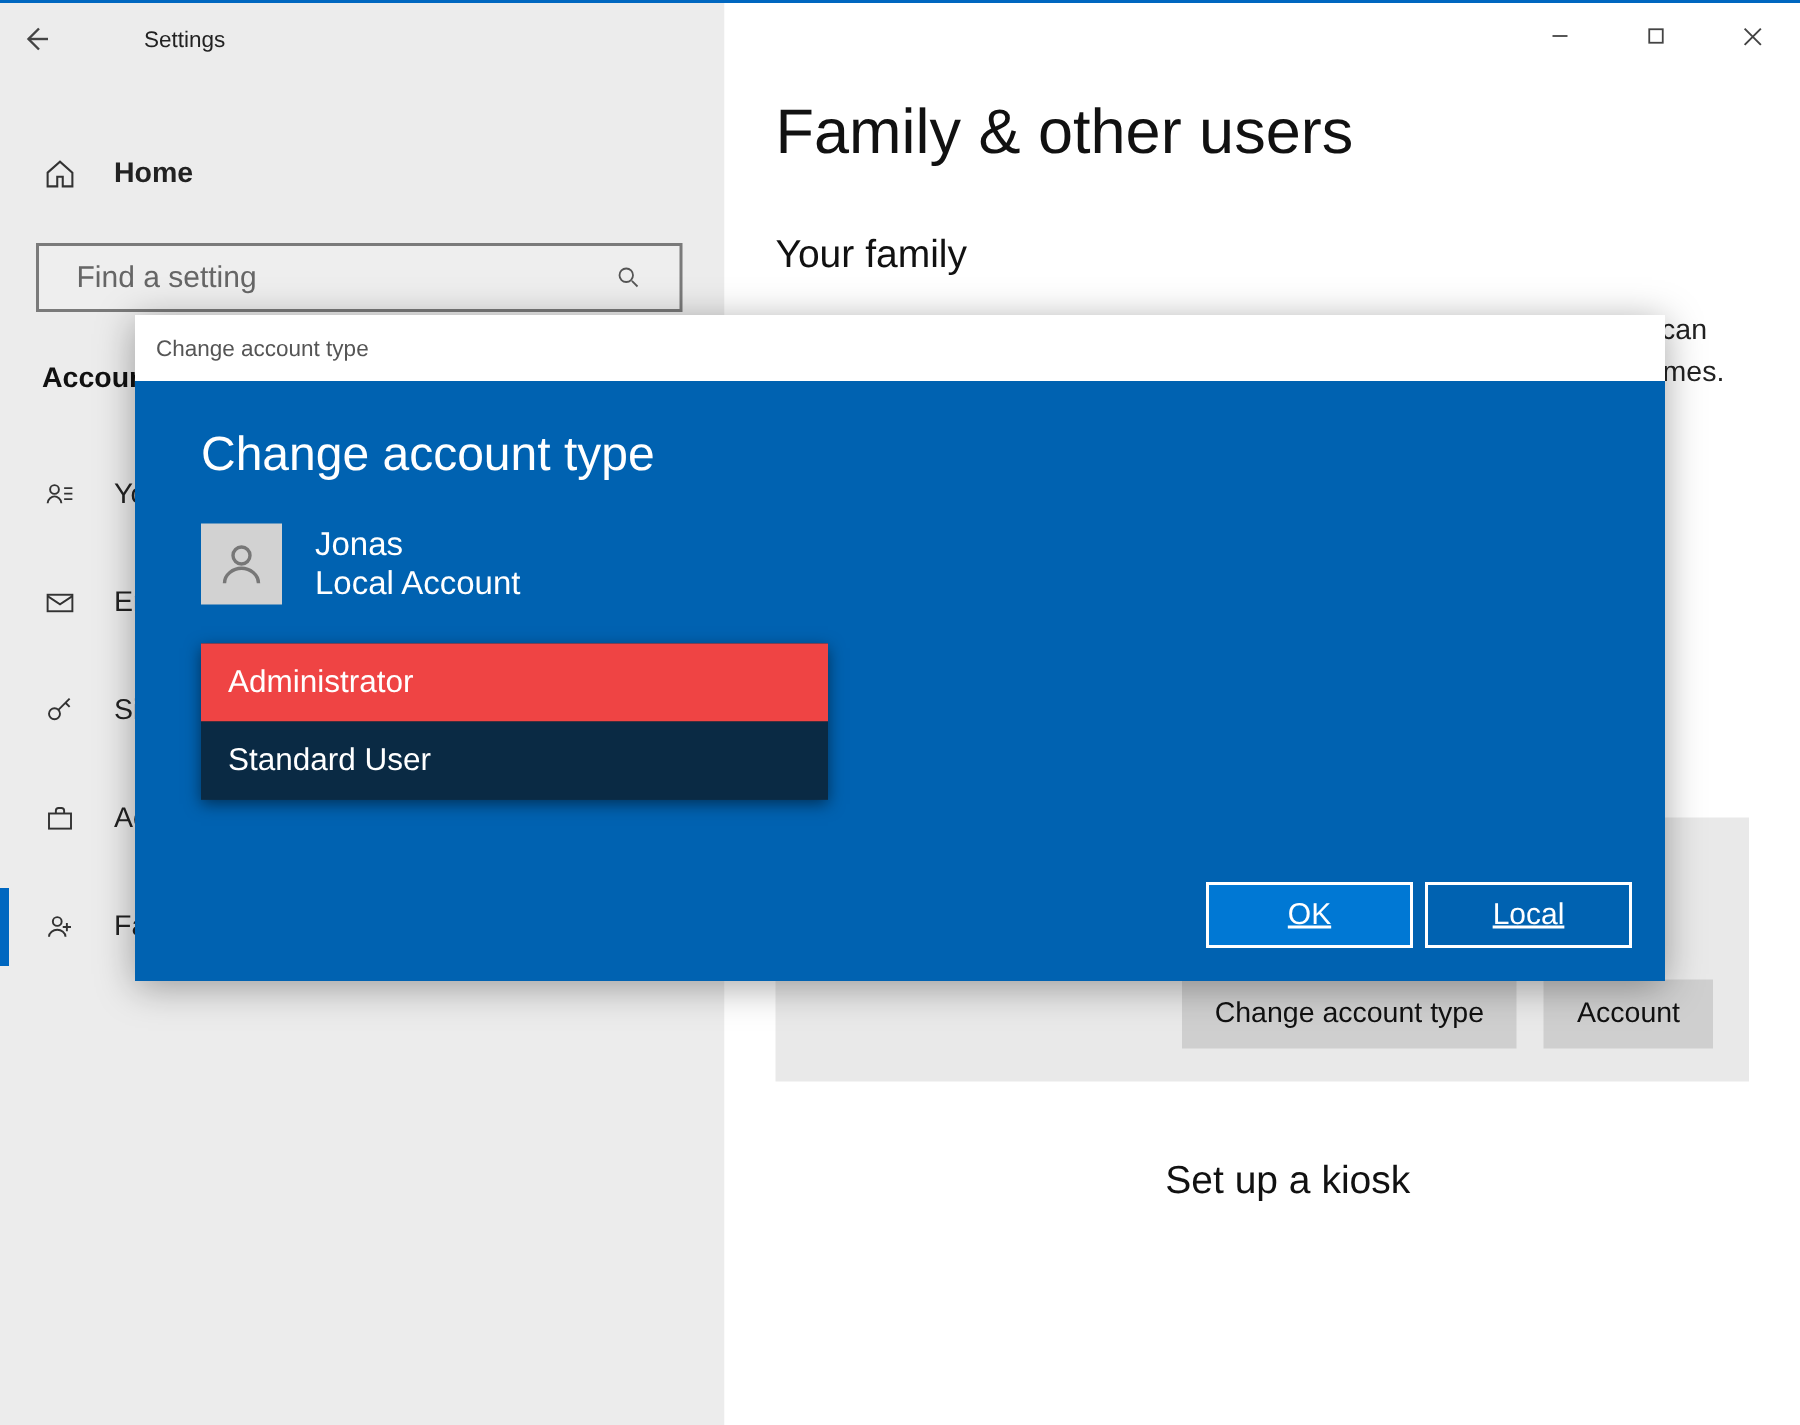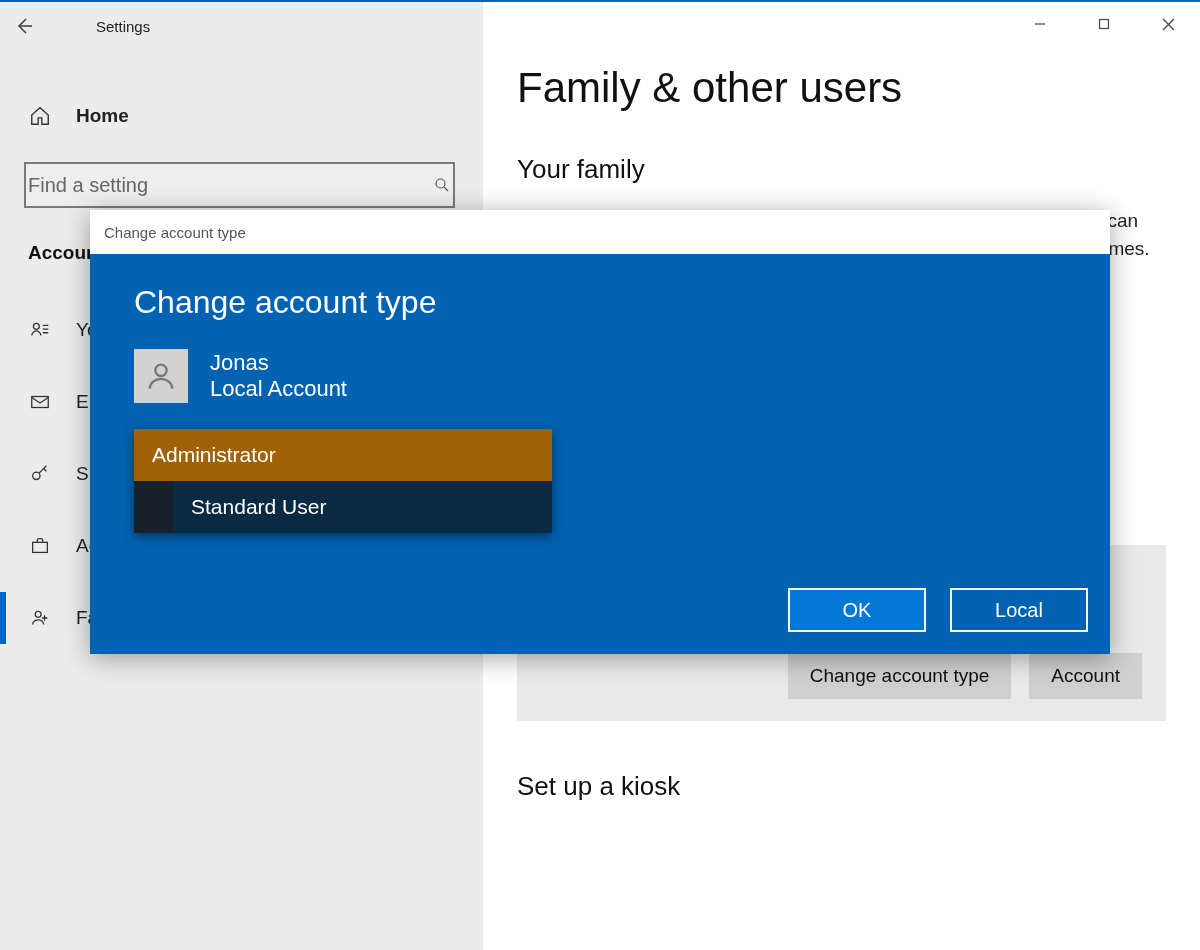--- a/index.html
+++ b/index.html
@@ -12,21 +12,21 @@
   .left-pane { position:absolute; top:2px; left:0; width:483px; height:948px; background:#ececec; }
   .titlebar { height:48px; display:flex; align-items:center; }
   .back-btn { width:48px; display:flex; justify-content:center; align-items:center; font-size:20px; color:#444; }
   .title-txt { font-size:15px; margin-left:48px; color:#222; }
 
   .home-row { display:flex; align-items:center; height:56px; padding-left:28px; margin-top:38px;font-weight:bold; }
   .home-row .icon { width:24px; display:flex; justify-content:center; }
   .home-row .lbl { font-size:19px; margin-left:24px; color:#222; }
 
   .search-wrap { margin:18px 28px 0 24px; }
-  .search-box { border:2px solid #7a7a7a; background:#eee; height:46px; display:flex; align-items:center; padding:0 2px; }
+  .search-box { border:2px solid #7a7a7a; background:#eee; height:46px; display:flex; align-items:center; padding:0 25px; }
   .search-box input { flex:1; border:none; background:transparent; font-size:20px; color:#555; outline:none; }
   .search-box input::placeholder { color:#666; }
   .search-box .sicon { color:#555; }
 
   .section-hdr { font-size:19px; font-weight:600; margin:34px 0 30px 28px; color:#111; }
 
   .nav-list { }
   .nav-item { display:flex; align-items:center; height:72px; padding-left:28px; }
   .nav-item .nicon { width:24px; display:flex; justify-content:center; color:#333; }
   .nav-item .nlbl { font-size:19px; margin-left:24px; color:#222; }
@@ -47,38 +47,38 @@
 
   .user-card { margin:28px 34px 0 34px; background:#e9e9e9; padding:22px 24px; }
   .user-row { display:flex; align-items:center; }
   .avatar { width:52px; height:52px; border-radius:50%; background:#d2d2d2; display:flex; align-items:center; justify-content:center; }
   .user-text { margin-left:18px; }
   .user-name { font-size:19px; color:#111; }
   .user-sub  { font-size:19px; color:#555; }
   .card-actions { display:flex; justify-content:flex-end; gap:18px; margin-top:34px; }
   .card-btn { background:#cfcfcf; border:none; padding:12px 22px; font-size:19px; color:#111; }
 
-  .kiosk-title { font-size:26px; margin:50px 0 0 34px; color:#111; }
+  .kiosk-title { font-size:26px; margin:50px 0 0 34px; color:#111;text-align:center; }
 
   
   .dialog { position:absolute; top:210px; left:90px; width:1020px; background:#fff; box-shadow:0 4px 24px rgba(0,0,0,0.35); }
   .dlg-titlebar { height:44px; background:#fff; font-size:15px; color:#555; display:flex; align-items:center; padding:0 14px; border-bottom:0; }
   .dlg-body { background:#0062b1; color:#fff; padding:30px 44px 26px 44px; min-height:400px; position:relative; }
   .dlg-heading { font-size:32px; font-weight:400; margin-bottom:28px; }
   .dlg-user { display:flex; align-items:center; gap:22px; margin-bottom:26px; }
   .dlg-avatar { width:54px; height:54px; background:#d2d2d2; display:flex; align-items:center; justify-content:center; }
   .dlg-user-txt .n { font-size:22px; }
   .dlg-user-txt .s { font-size:22px; }
 
   .dropdown { width:418px; background:#17212b; box-shadow:0 3px 10px rgba(0,0,0,0.5); }
   .dd-item { padding:14px 18px; font-size:21px; color:#fff; }
-  .dd-item.hover { background:#a16207; }
-  .dd-item.sel { background:#0a2a44;margin-left:39px; }
-
-  .dlg-actions { position:absolute; right:22px; bottom:22px; display:flex; gap:24px; }
+  .dd-item.hover { background:#ef4444; }
+  .dd-item.sel { background:#0a2a44; }
+
+  .dlg-actions { position:absolute; right:22px; bottom:22px; display:flex; gap:8px;text-decoration:underline; }
   .dlg-btn { width:138px; height:44px; border:2px solid #fff; color:#fff; font-size:20px; display:flex; align-items:center; justify-content:center; background:transparent; cursor:pointer; }
   .dlg-btn.primary { background:#0078d4; border-color:#fff; }
 
   svg { display:block; }
 </style>
 </head>
 <body>
 
 <div class="app-root">
 

